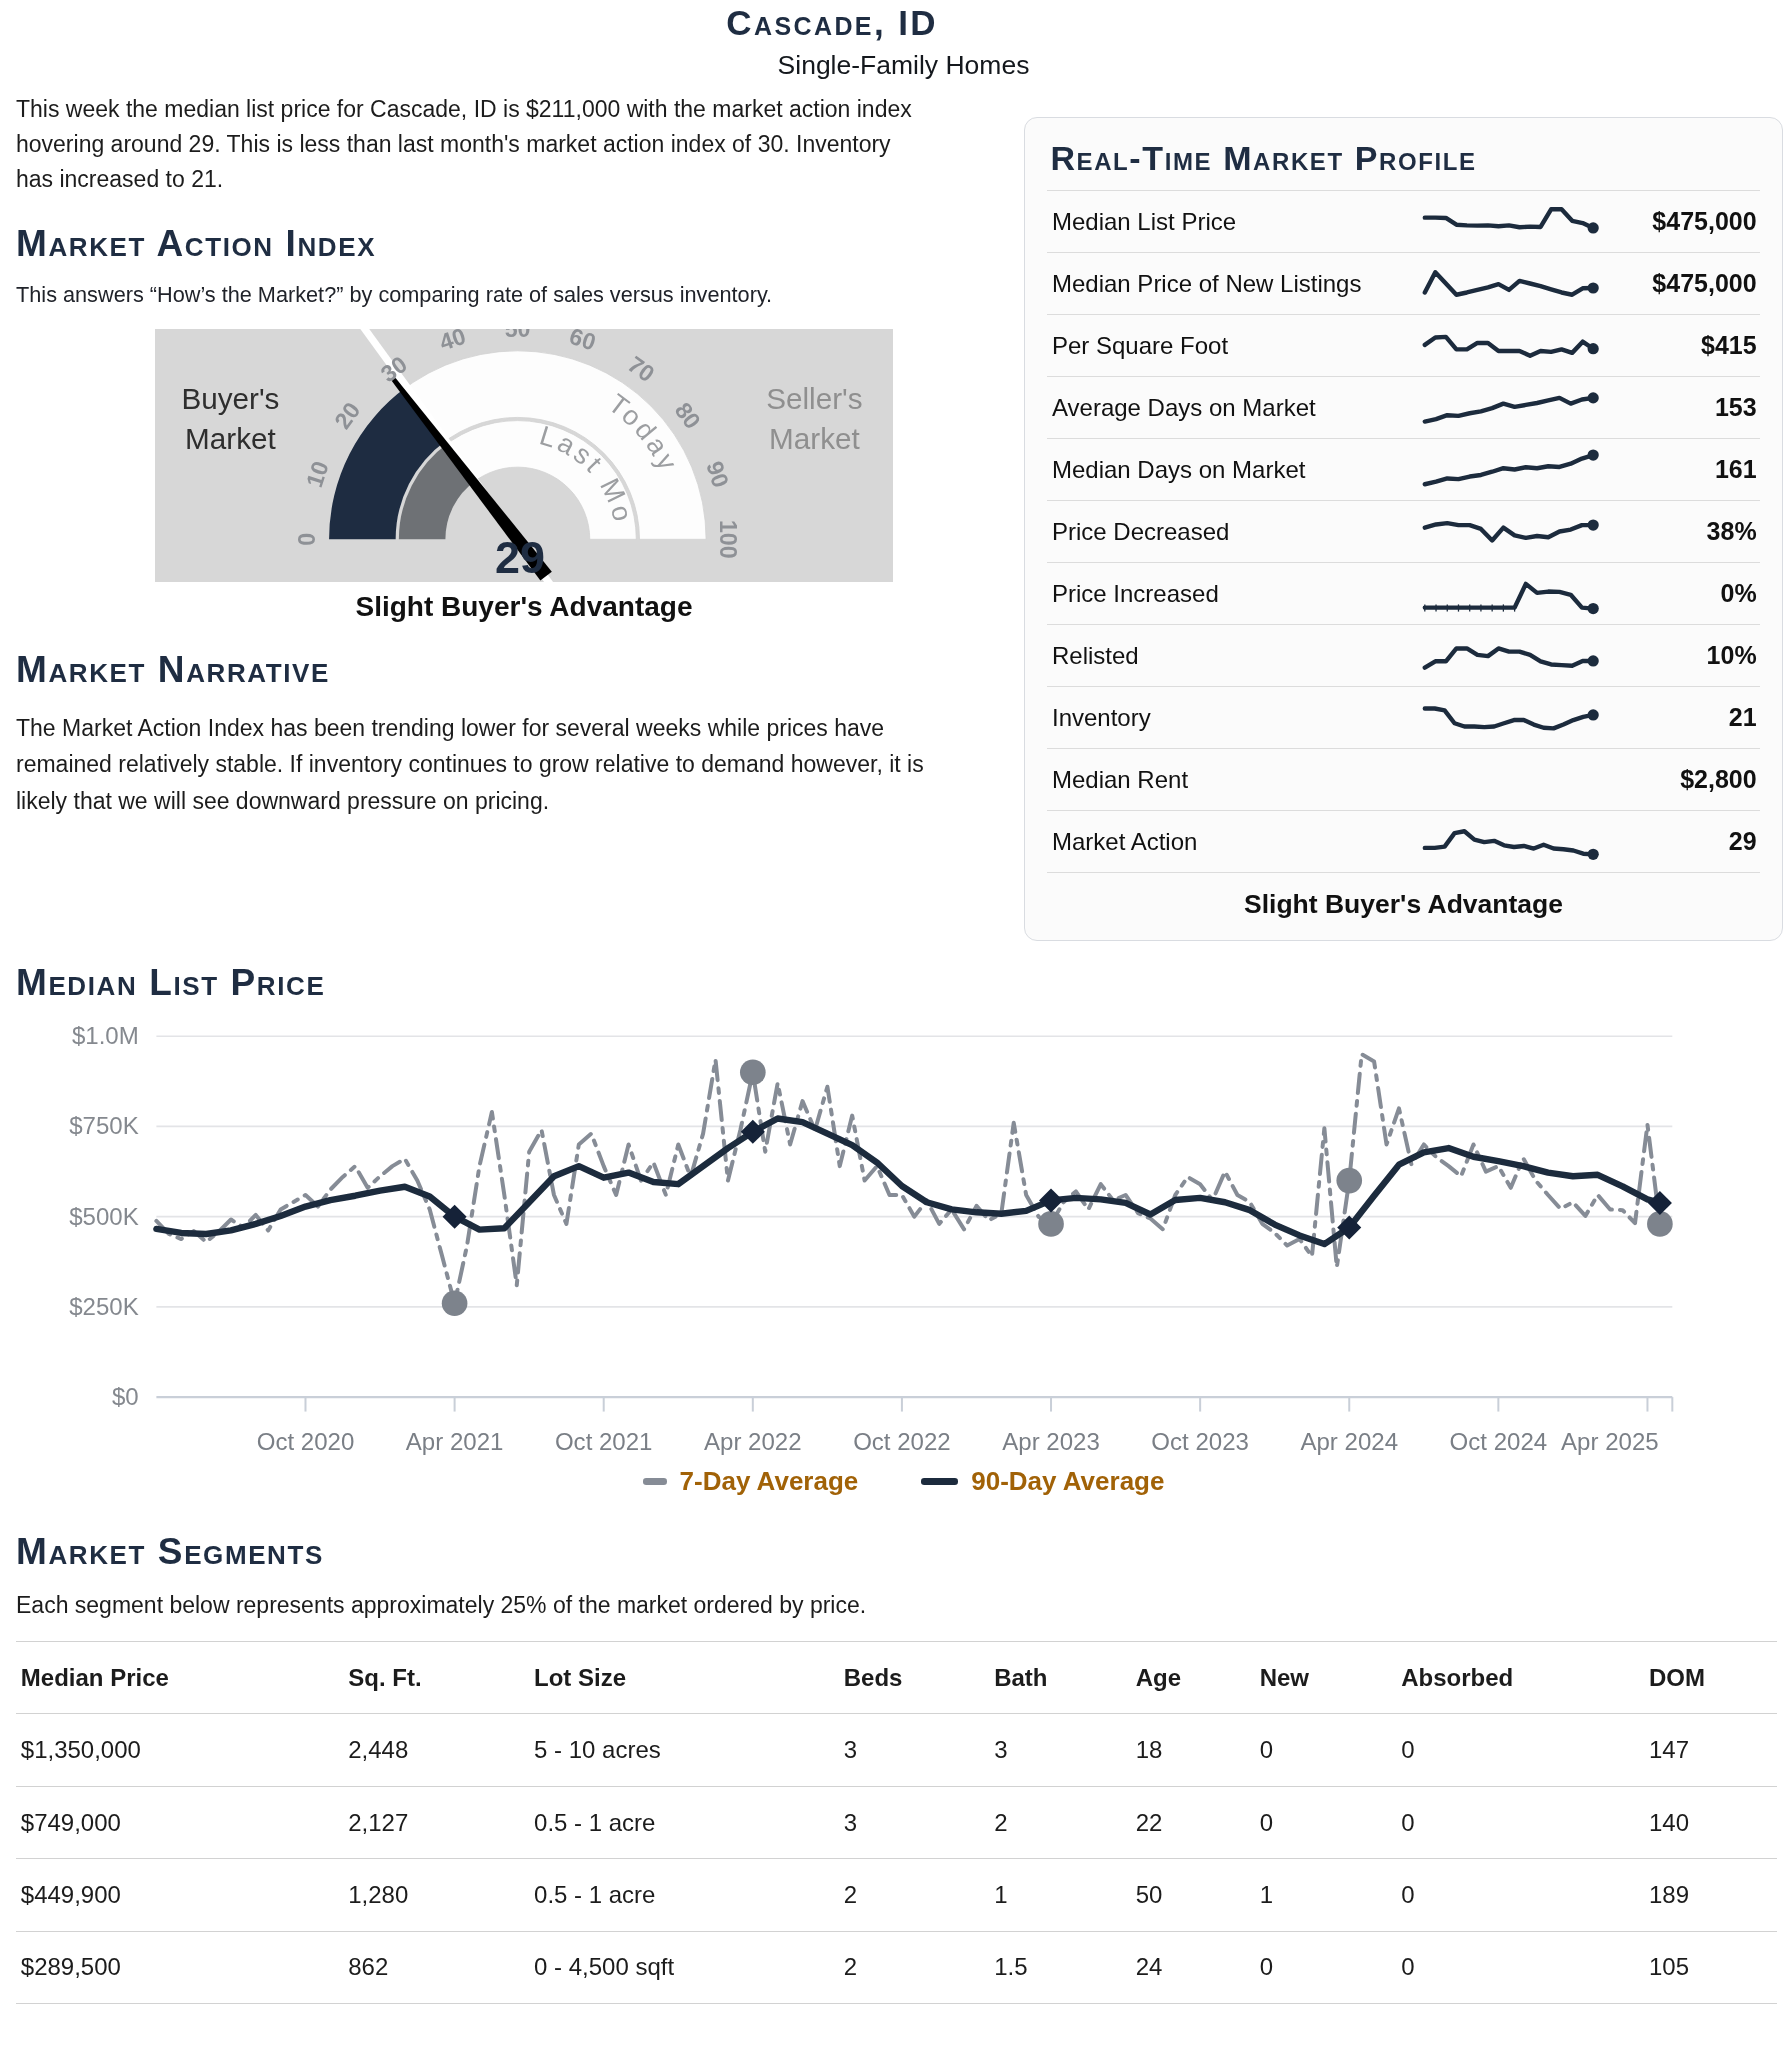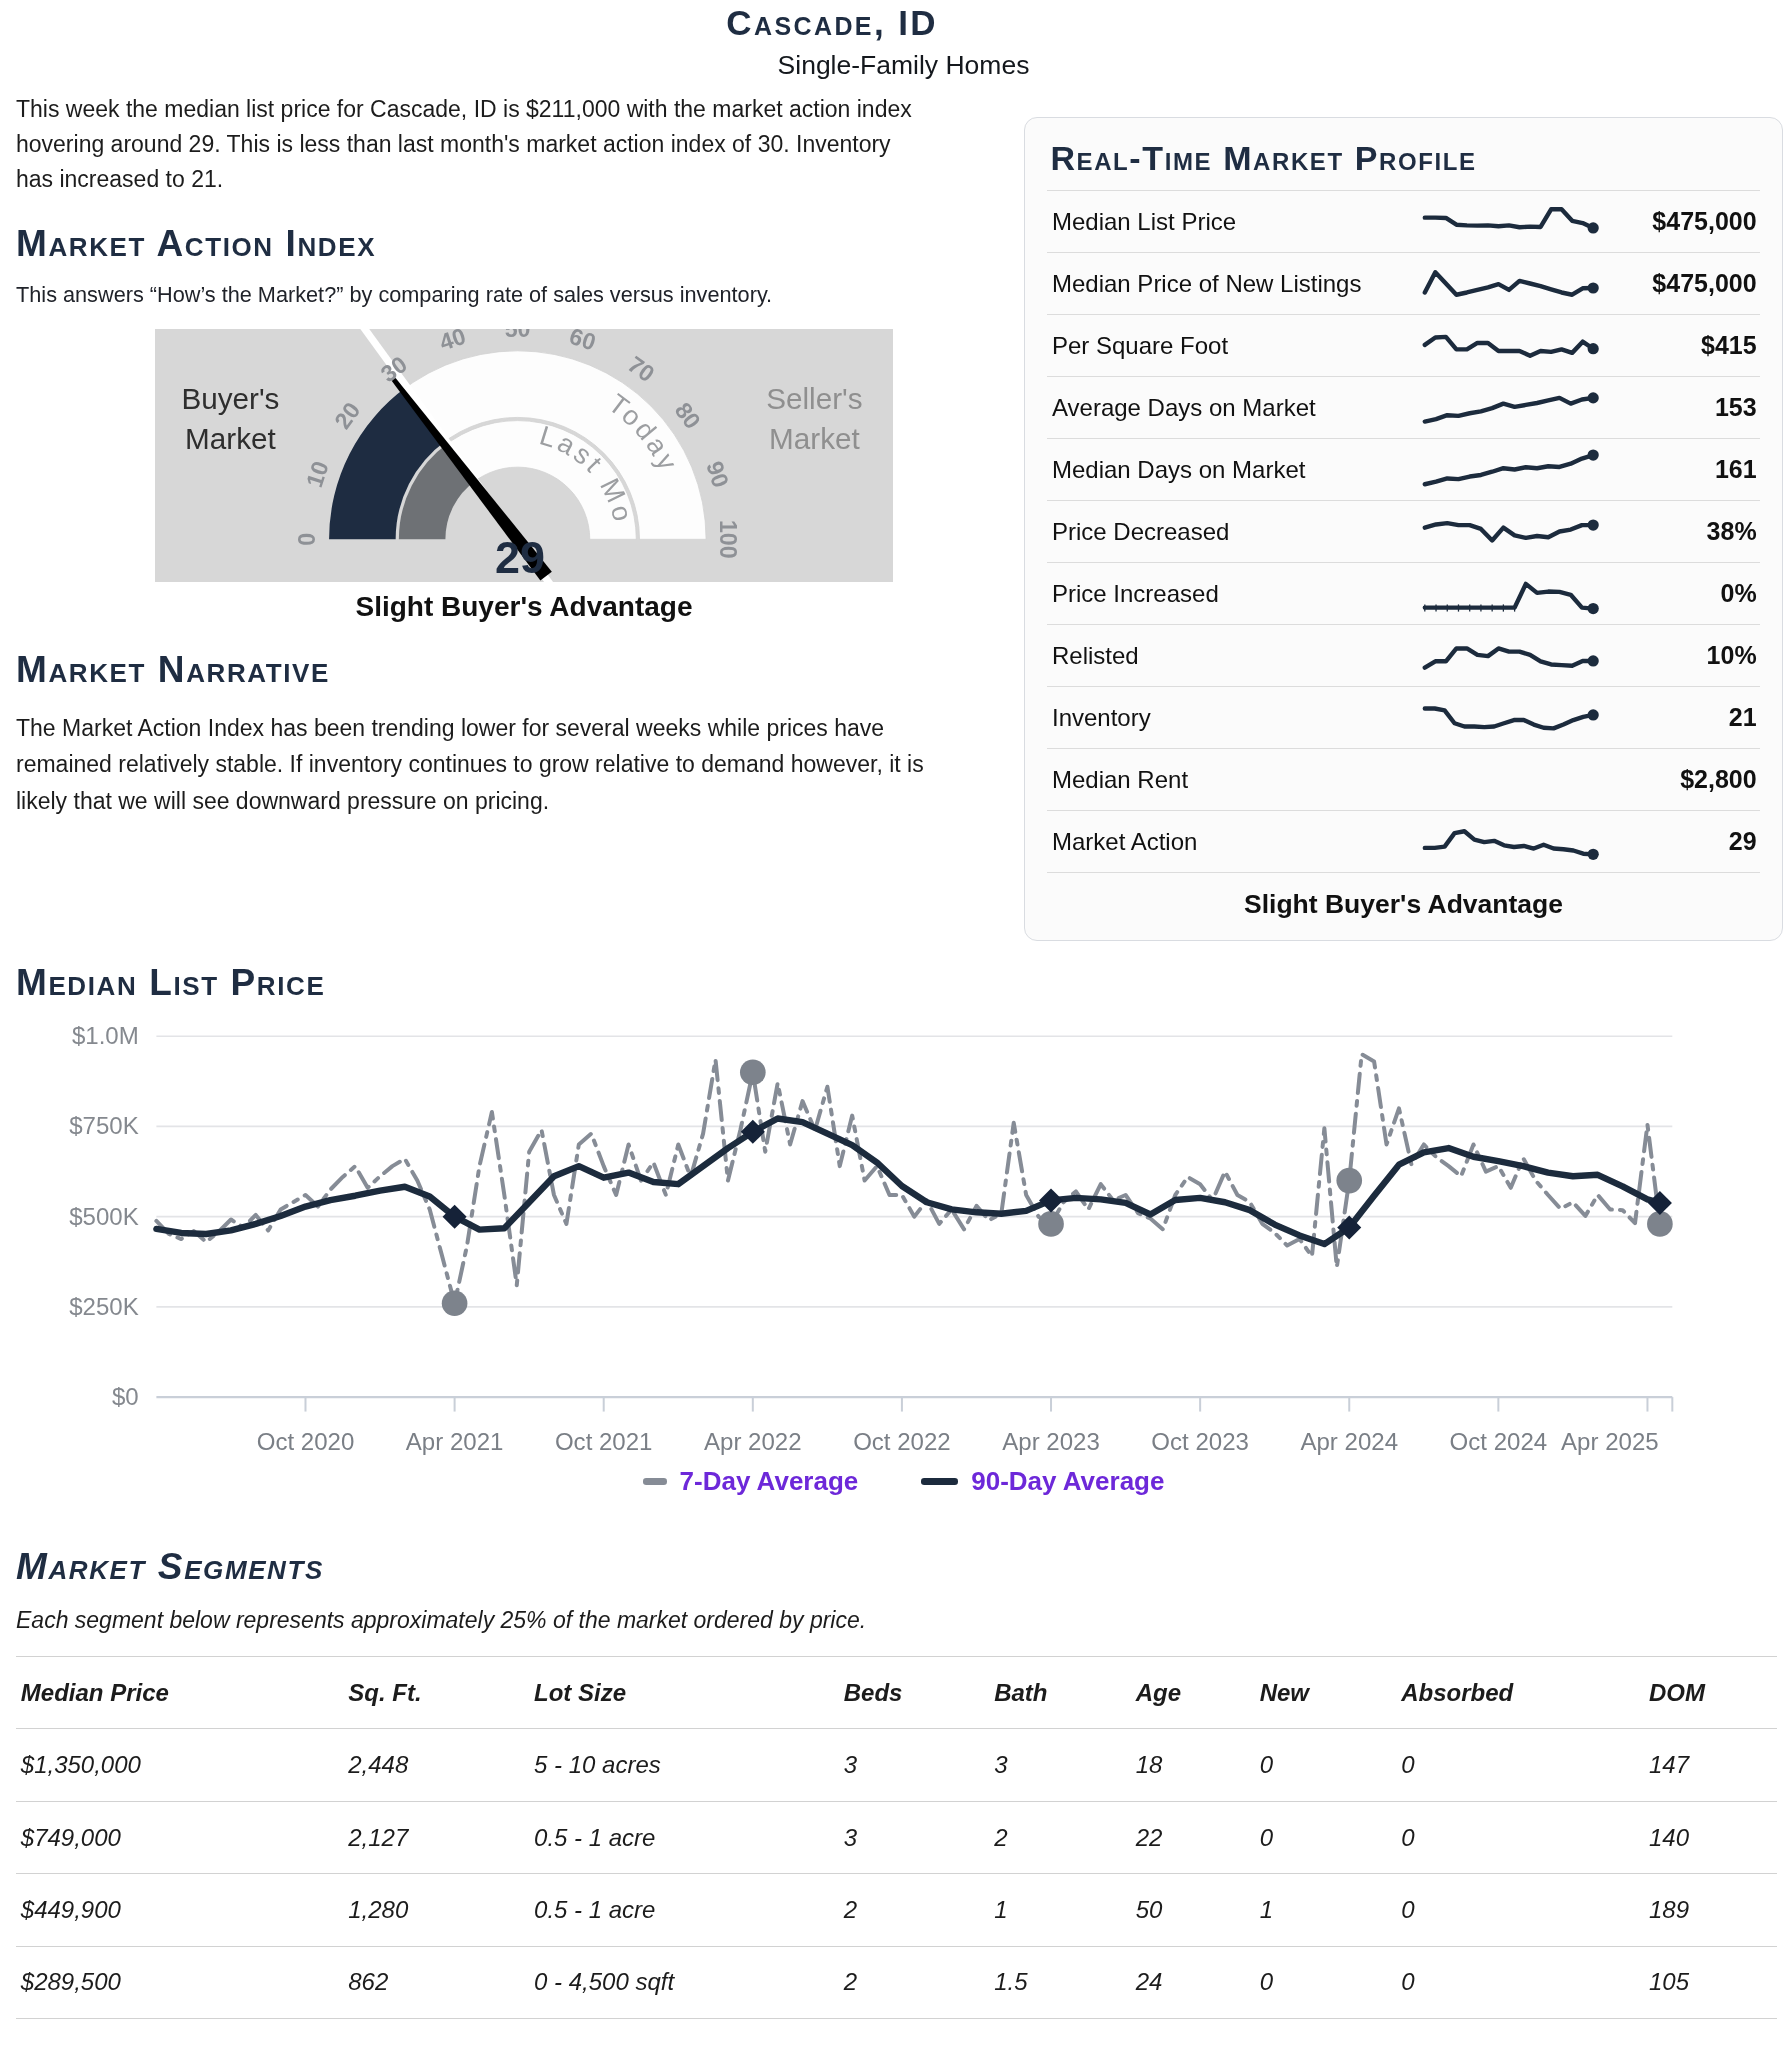--- a/index.html
+++ b/index.html
@@ -43,25 +43,25 @@
   .prow .plabel{flex:1;font-size:24px;color:#111;padding-left:4.8px;}
   .prow .pspark{width:186px;height:45px;flex:none;}
   .prow .pvalue{width:151px;text-align:right;font-size:25px;color:#111;padding-right:3.2px;font-weight:bold;}
   .prow .pvalue.bold{font-weight:bold;}
   .panel-footer{text-align:center;font-size:26.5px;font-weight:bold;color:#111;padding:16px 0 11.2px 0;}
 
   
   .chart-section{padding-left:16px;margin-top:22.5px;}
   #price-chart{display:block;margin-left:-8px;}
   .legend{display:flex;justify-content:center;gap:63px;align-items:center;margin-top:3.2px;}
-  .legend-item{display:flex;align-items:center;gap:13px;font-size:26px;font-weight:bold;color:#6d28d9;}
+  .legend-item{display:flex;align-items:center;gap:13px;font-size:26px;font-weight:bold;color:#a16207;}
   .legend-swatch{display:inline-block;height:6.4px;border-radius:3.2px;}
 
   
-  .segments{padding:0 14.4px 0 16px;margin-top:50px;font-style:italic;}
+  .segments{padding:0 14.4px 0 16px;margin-top:35px;}
   .seg-desc{font-size:23px;margin-top:19px;}
   table.segtable{width:1761px;border-collapse:collapse;margin-top:22.5px;}
   table.segtable th,table.segtable td{
     text-align:left;font-size:24px;padding:21.7px 0 21.7px 4.8px;border-top:1.6px solid #d2d2d2;
   }
   table.segtable th{font-weight:bold;}
   table.segtable tr:last-child td{border-bottom:1.6px solid #d2d2d2;}
 </style>
 </head>
 <body>

